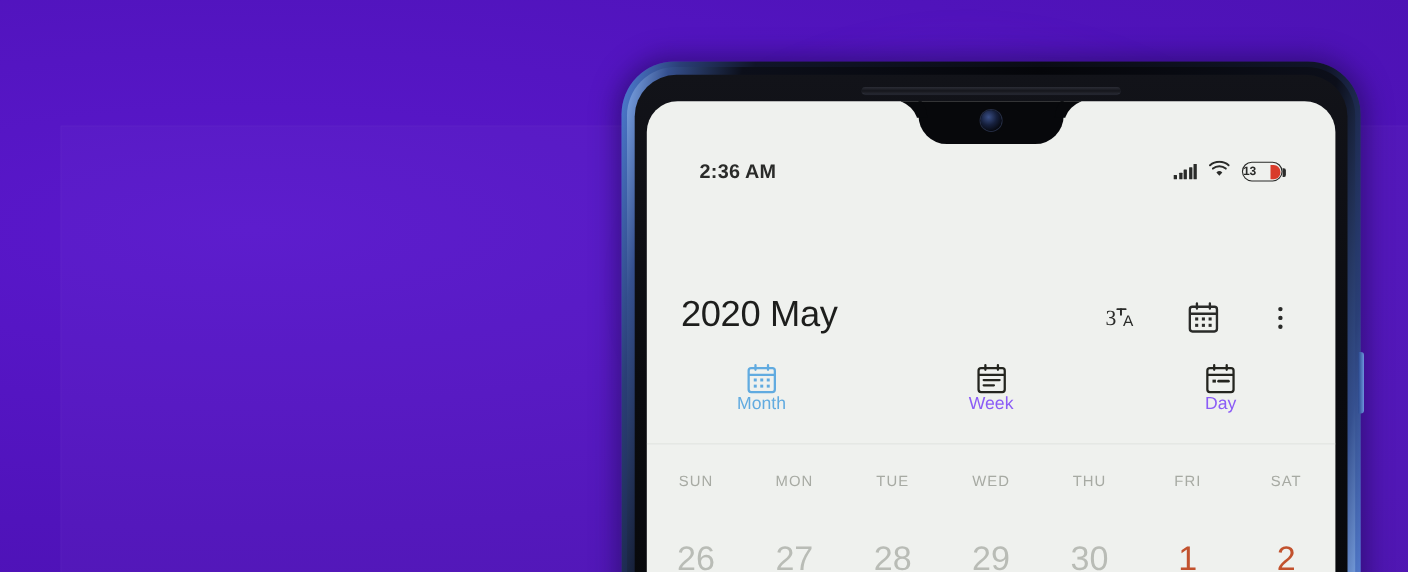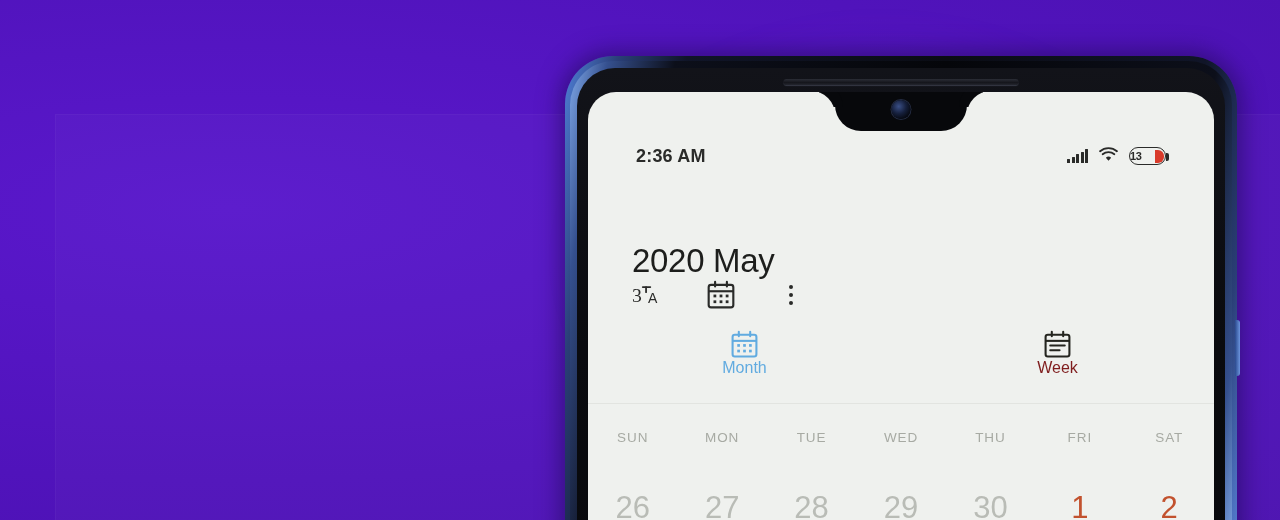--- a/index.html
+++ b/index.html
@@ -103,38 +103,38 @@
     background:#d93b2b; border-radius:0 6px 6px 0;
   }
   .battery-level{
     position:relative; font-size:11px; font-weight:bold; color:#2a2b29;
     margin-right:7px; letter-spacing:-.3px;
   }
 
   
   #app-bar{
     position:absolute; left:0; right:0; top:150px; height:62px;
-    display:flex; align-items:flex-start; padding:0 44px;flex-direction:column;
+    display:flex; align-items:flex-end; padding:0 31px;
   }
   #month-title{ font-size:33px; color:#1d1e1c; letter-spacing:-.3px; flex:1; }
   #app-bar-actions{ display:flex; align-items:center; gap:44px; padding-right:8px; }
   .appbar-btn{ display:flex; align-items:center; justify-content:center; cursor:pointer; }
   #overflow-dots{ display:flex; flex-direction:column; gap:4px; padding:4px 9px; }
   #overflow-dots span{ width:4px; height:4px; border-radius:50%; background:#2a2b29; display:block; }
 
   
   #view-tabs{
     position:absolute; left:0; right:0; top:212px; height:99px;
     display:flex; align-items:center;
   }
   .view-tab{
     flex:1; display:flex; flex-direction:column; align-items:center; gap:0;
     cursor:pointer;
   }
-  .view-tab .tab-label{ font-size:16px; color:#7f1d1d; }
+  .view-tab .tab-label{ font-size:16px; color:#8b5cf6; }
   .view-tab.active .tab-label{ color:#61abe0; }
 
   #tabs-divider{
     position:absolute; left:0; right:0; top:311px; height:1px;
     background:#e2e4e0;
   }
 
   
   #weekday-row{
     position:absolute; left:0; right:0; top:324px; height:42px;
@@ -266,20 +266,30 @@
       <div class="view-tab">
         <svg width="29" height="29" viewBox="0 0 28 28">
           <rect x="2.5" y="4.5" width="23" height="21" rx="2.2" fill="none" stroke="#24251f" stroke-width="2"></rect>
           <path d="M2.5 10.5h23" stroke="#24251f" stroke-width="2"></path>
           <path d="M8.5 1.8v4.2M19.5 1.8v4.2" stroke="#24251f" stroke-width="2" stroke-linecap="round"></path>
           <path d="M7 15h14M7 19.6h9" stroke="#24251f" stroke-width="2" stroke-linecap="round"></path>
         </svg>
         <span class="tab-label">Week</span>
       </div>
 
+      <div class="view-tab">
+        <svg width="29" height="29" viewBox="0 0 28 28">
+          <rect x="2.5" y="4.5" width="23" height="21" rx="2.2" fill="none" stroke="#24251f" stroke-width="2"></rect>
+          <path d="M2.5 10.5h23" stroke="#24251f" stroke-width="2"></path>
+          <path d="M8.5 1.8v4.2M19.5 1.8v4.2" stroke="#24251f" stroke-width="2" stroke-linecap="round"></path>
+          <rect x="7" y="14.6" width="3" height="2.6" fill="#24251f"></rect>
+          <path d="M12.4 16h8.6" stroke="#24251f" stroke-width="2.4" stroke-linecap="round"></path>
+        </svg>
+        <span class="tab-label">Day</span>
+      </div>
 
     </div>
 
     <div id="tabs-divider"></div>
 
     <div id="weekday-row">
       <div class="wd">SUN</div>
       <div class="wd">MON</div>
       <div class="wd">TUE</div>
       <div class="wd">WED</div>

